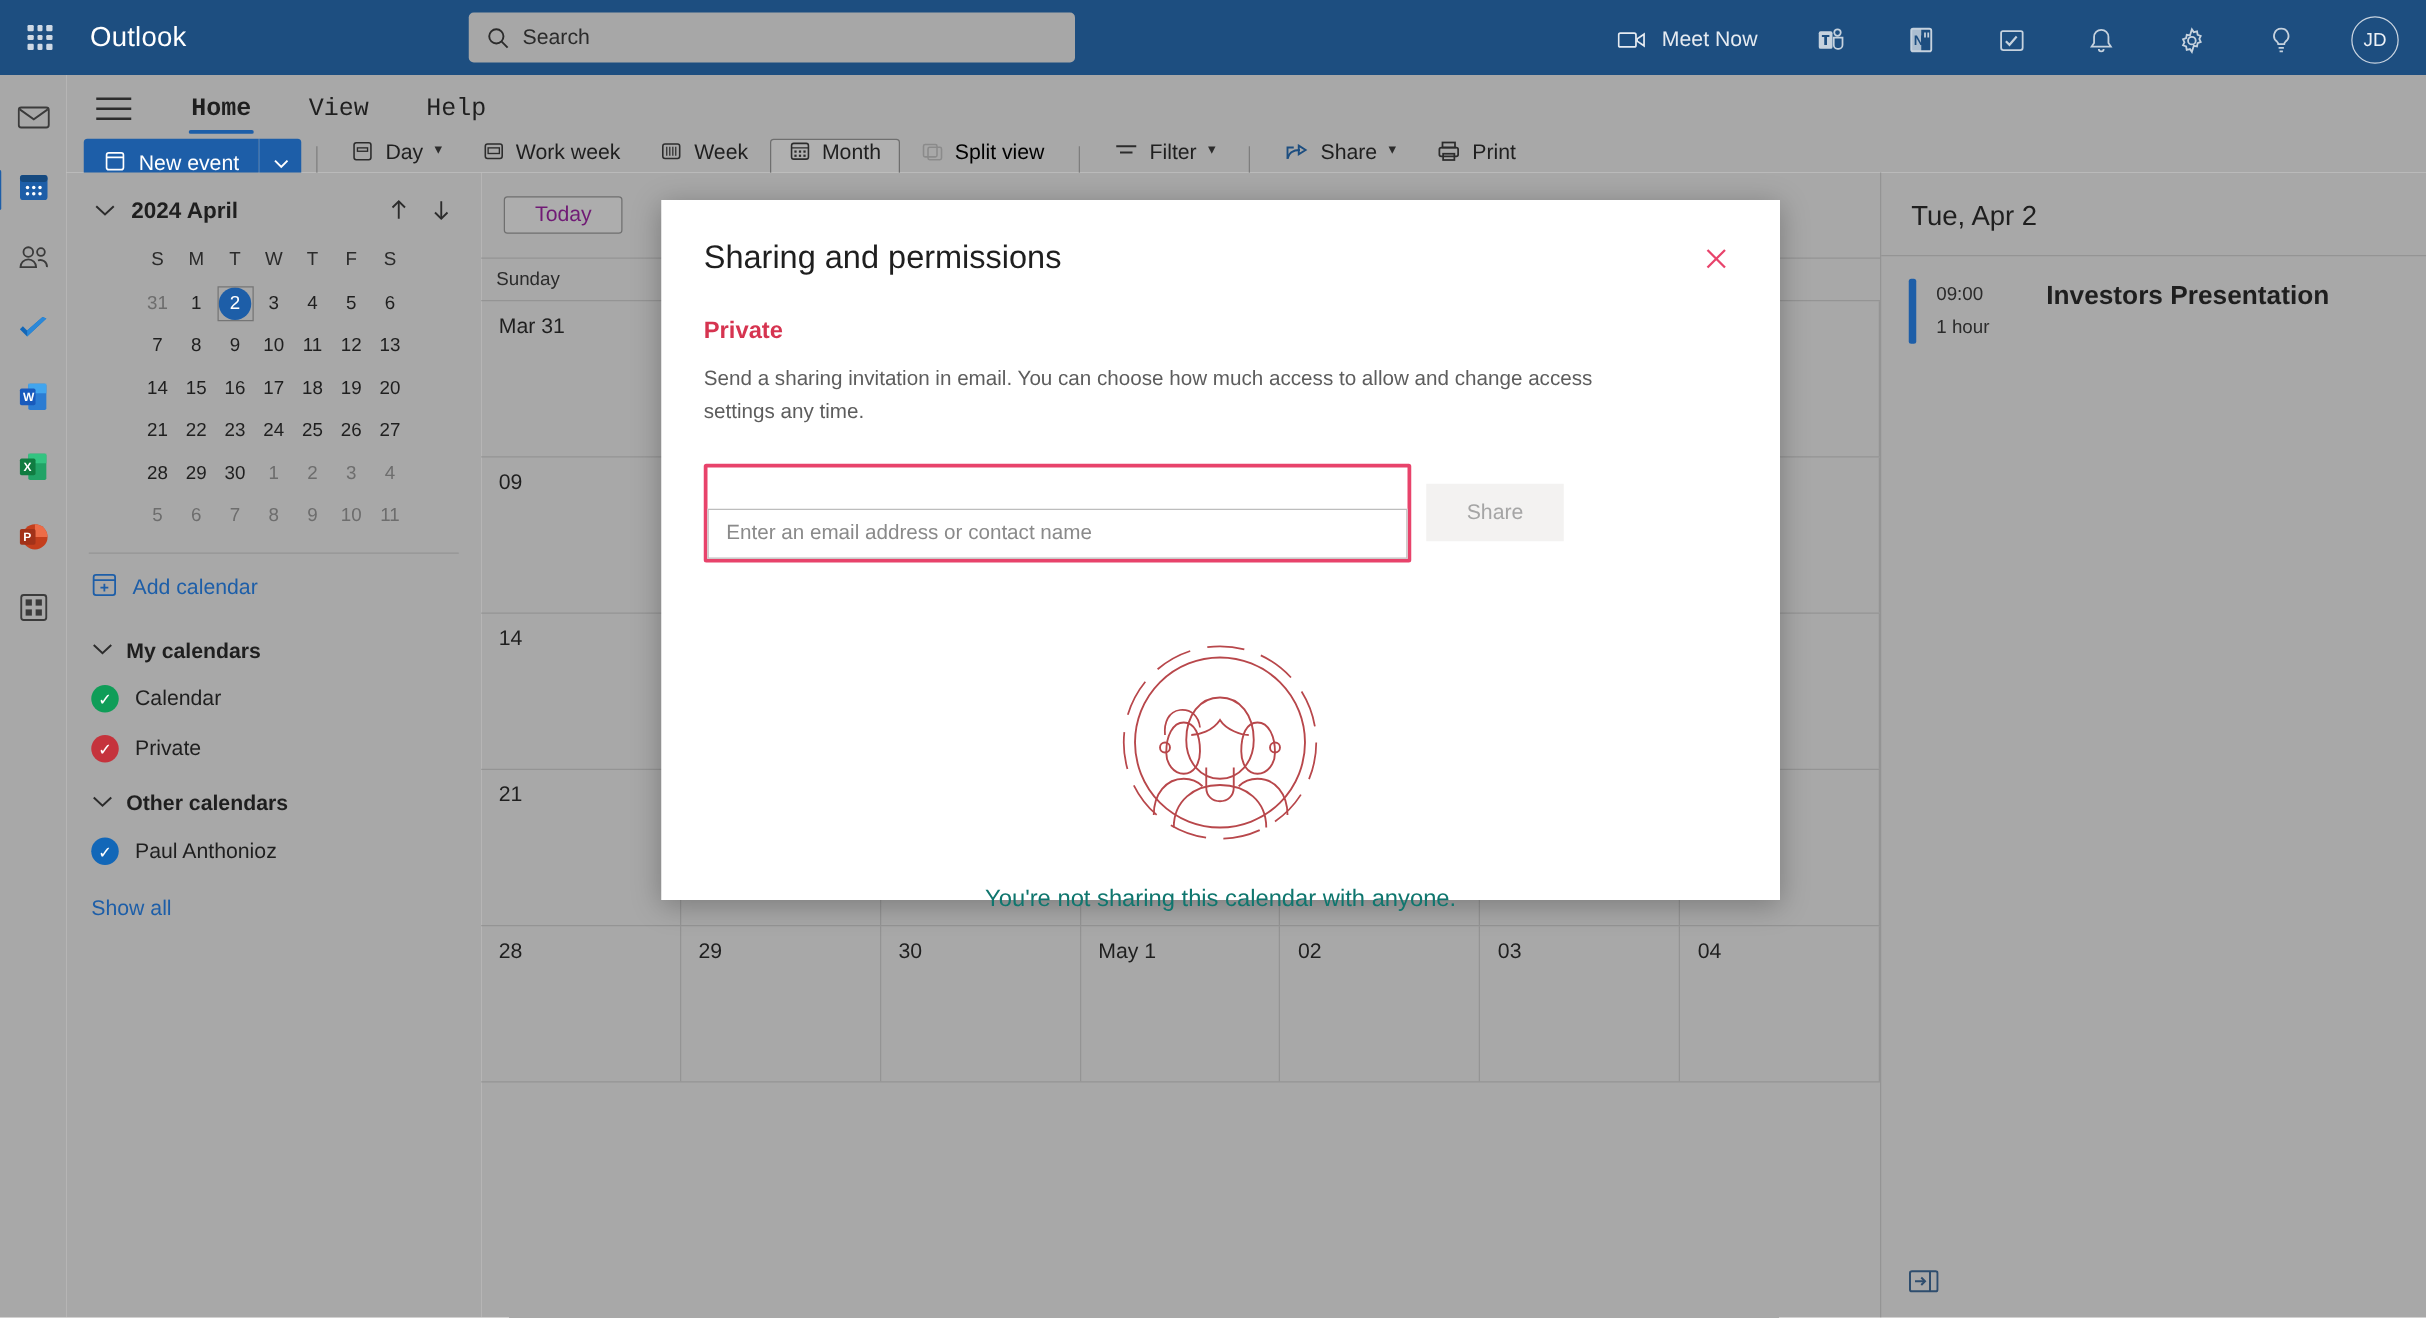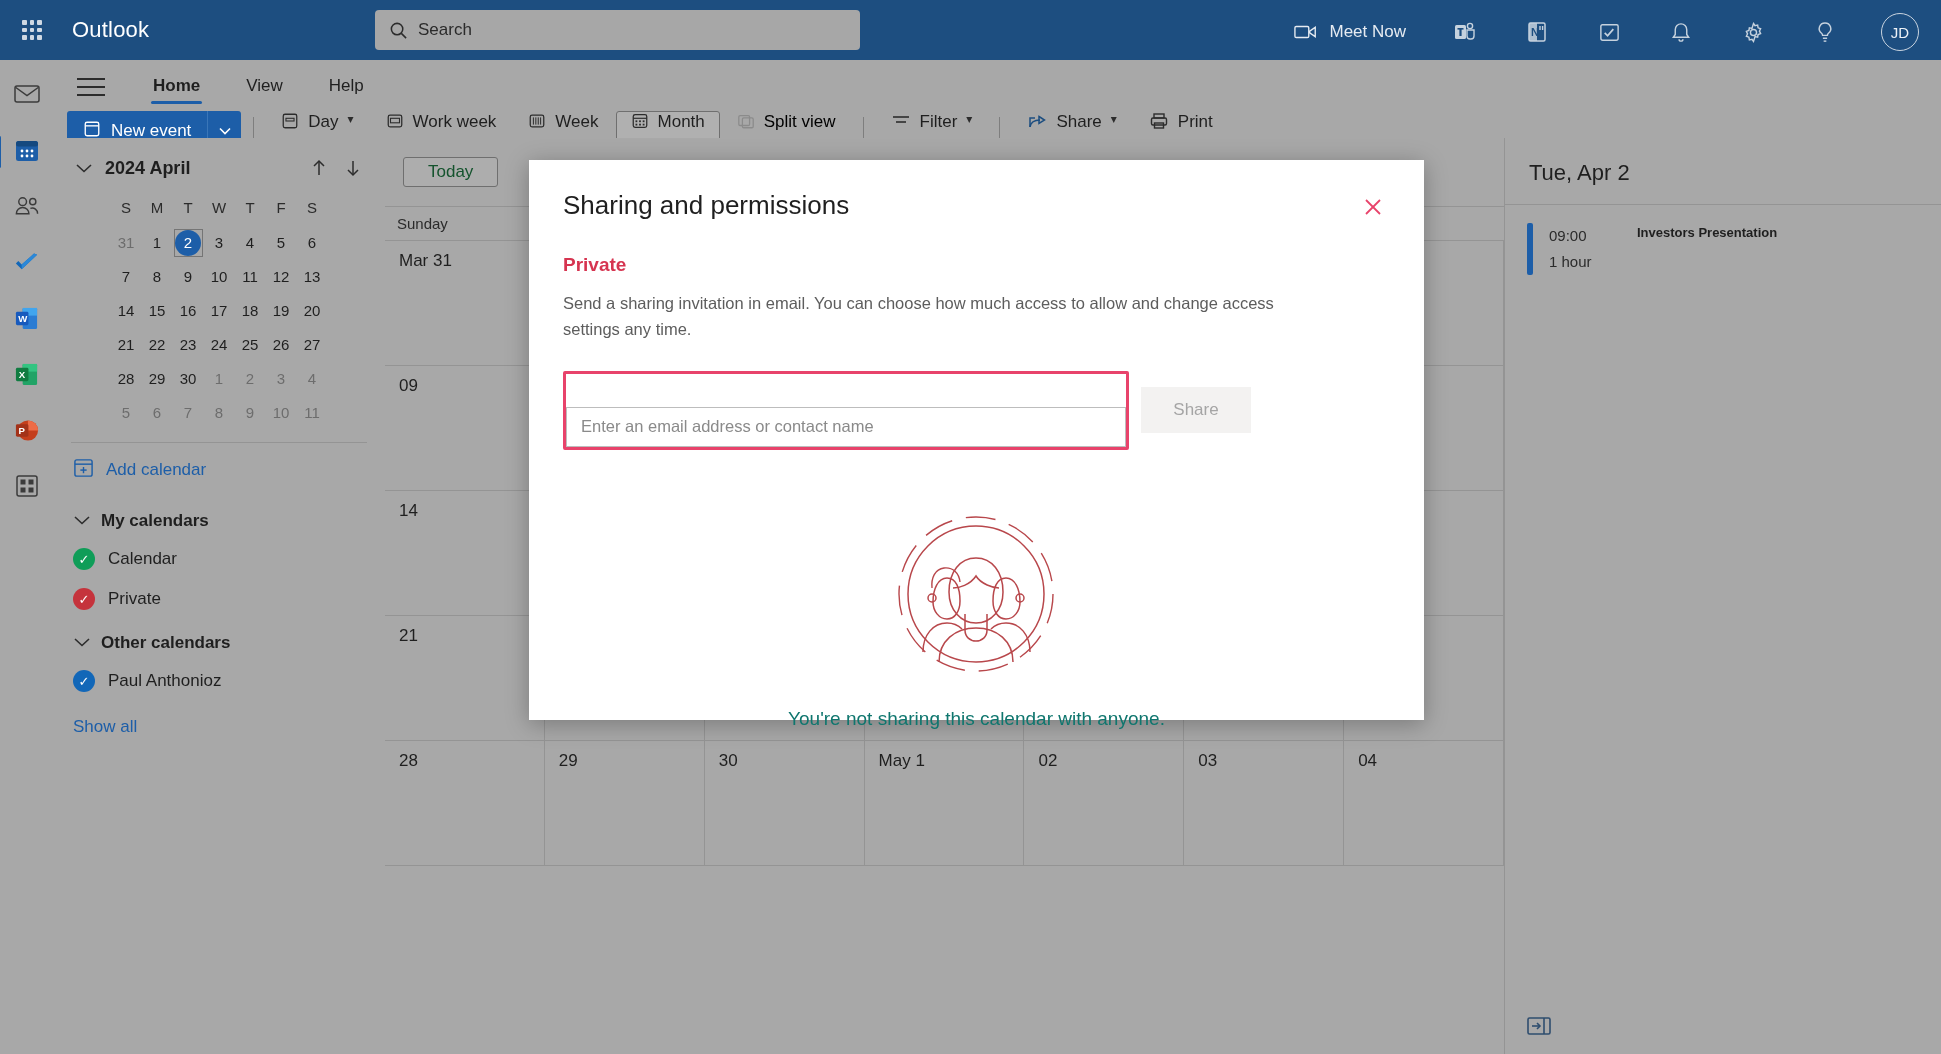--- a/index.html
+++ b/index.html
@@ -64,21 +64,21 @@
 
   
   .ribbon {
     position: absolute; top: 60px; left: 53px; width: 1888px; height: 78px;
     background: #a8a8a8;
   }
   .hamburger { position: absolute; left: 22px; top: 14px; width: 32px; height: 26px; cursor: pointer;
     display: flex; flex-direction: column; justify-content: space-between; padding: 4px 2px; }
   .hamburger i { height: 2px; background: #2c2c2c; display: block; }
   .tabs { position: absolute; left: 80px; top: 6px; display: flex; gap: 6px; }
-  .tab { padding: 10px 20px 12px; font-size: 17px; color: #1f1f1f; cursor: pointer; position: relative; }
+  .tab { padding: 10px 20px 12px; font-size: 20px; color: #1f1f1f; cursor: pointer; position: relative; font-family: Liberation Mono, monospace; }
   .tab.active { font-weight: 700; }
   .tab.active::after {
     content: ""; position: absolute; left: 18px; right: 18px; bottom: 4px; height: 3px;
     background: #1d5ea8; border-radius: 2px;
   }
   .toolbar {
     position: absolute; left: 14px; top: 48px; height: 46px; width: 1860px;
     display: flex; align-items: center; gap: 2px;
   }
   .newevent {
@@ -145,38 +145,38 @@
   .showall { padding: 16px 20px; color: #1d5ea8; font-size: 17px; cursor: pointer; }
 
   
   .calarea {
     position: absolute; top: 138px; left: 385px; width: 1119px; height: 916px;
     background: #a8a8a8;
   }
   .calhead { height: 68px; display: flex; align-items: center; padding-left: 18px; }
   .today-btn {
     border: 1px solid #6f6f6f; background: rgba(255,255,255,.06); padding: 4px 24px;
-    font-size: 17px; color: #14532d; border-radius: 3px; cursor: pointer;
+    font-size: 17px; color: #701a75; border-radius: 3px; cursor: pointer;
   }
   .dow-row { display: grid; grid-template-columns: repeat(7, 1fr); border-top: 1px solid #949494; }
   .dow-row div { padding: 8px 12px; font-size: 15px; color: #2b2b2b; }
   .weeks { border-top: 1px solid #949494; }
   .wk { display: grid; grid-template-columns: repeat(7, 1fr); height: 125px; border-bottom: 1px solid #949494; }
   .dcellbig { border-right: 1px solid #949494; padding: 10px 14px; font-size: 17px; color: #1f1f1f; cursor: pointer; }
 
   
   .agenda {
     position: absolute; top: 138px; left: 1504px; width: 437px; height: 916px;
     background: #a8a8a8; border-left: 1px solid #949494;
   }
   .agenda-head { padding: 22px 24px 18px; font-size: 22px; color: #1f1f1f; border-bottom: 1px solid #949494; }
   .ev { display: flex; align-items: flex-start; gap: 16px; padding: 18px 22px; cursor: pointer; }
   .ev-bar { width: 6px; height: 52px; background: #1d5ea8; border-radius: 2px; }
   .ev-time { font-size: 15px; color: #2b2b2b; width: 72px; line-height: 1.7; }
-  .ev-title { font-size: 13px; font-weight: 700; color: #1f1f1f; padding-top: 2px; }
+  .ev-title { font-size: 21px; font-weight: 700; color: #1f1f1f; padding-top: 2px; }
   .agenda-foot { position: absolute; left: 22px; bottom: 14px; cursor: pointer; }
 
   
   .overlay { position: absolute; inset: 0; }
   .modal {
     position: absolute; left: 529px; top: 160px; width: 895px; height: 560px;
     background: #ffffff; box-shadow: 0 4px 22px rgba(0,0,0,.28);
   }
   .modal-head { display: flex; align-items: flex-start; padding: 30px 34px 0; }
   .modal-title { font-size: 26px; color: #1f1f1f; font-weight: 400; }

